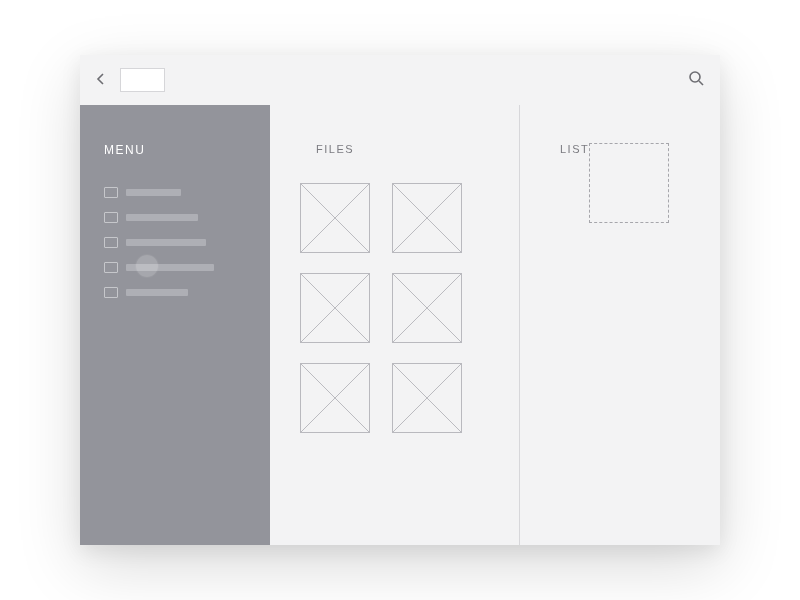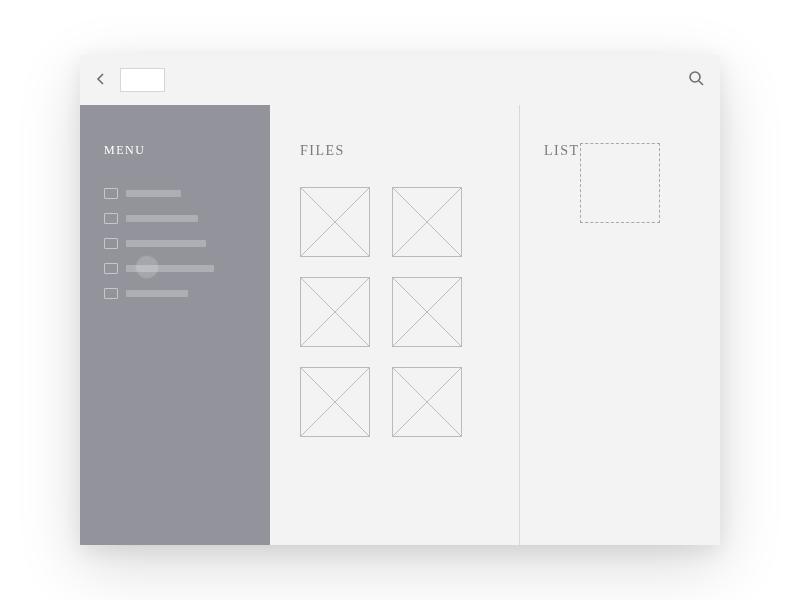--- a/index.html
+++ b/index.html
@@ -13,21 +13,20 @@
     justify-content: center;
   }
   .window {
     width: 640px;
     height: 490px;
     background: #f3f3f4;
     box-shadow: 0 20px 60px rgba(0,0,0,0.15), 0 6px 20px rgba(0,0,0,0.08);
     display: flex;
     flex-direction: column;
     overflow: hidden;
-    font-family: Liberation Serif, serif;
   }
   .titlebar {
     height: 50px;
     display: flex;
     align-items: center;
     padding: 0 14px;
     gap: 12px;
   }
   .back-btn {
     width: 14px;
@@ -104,24 +103,25 @@
     box-shadow: 0 0 0 1px rgba(255,255,255,0.05);
   }
 
   .center {
     flex: 1;
     background: #f3f3f4;
     padding: 38px 20px 20px 30px;
     border-right: 1px solid #d7d7da;
   }
   .section-title {
-    font-size: 14px;
+    font-size: 11px;
     letter-spacing: 1.5px;
     color: #7b7b80;
     margin-bottom: 28px;
+    margin-left: 16px;
   }
   .file-grid {
     display: grid;
     grid-template-columns: repeat(2, 70px);
     grid-auto-rows: 70px;
     gap: 20px 22px;
   }
   .file-thumb {
     width: 70px;
     height: 70px;

